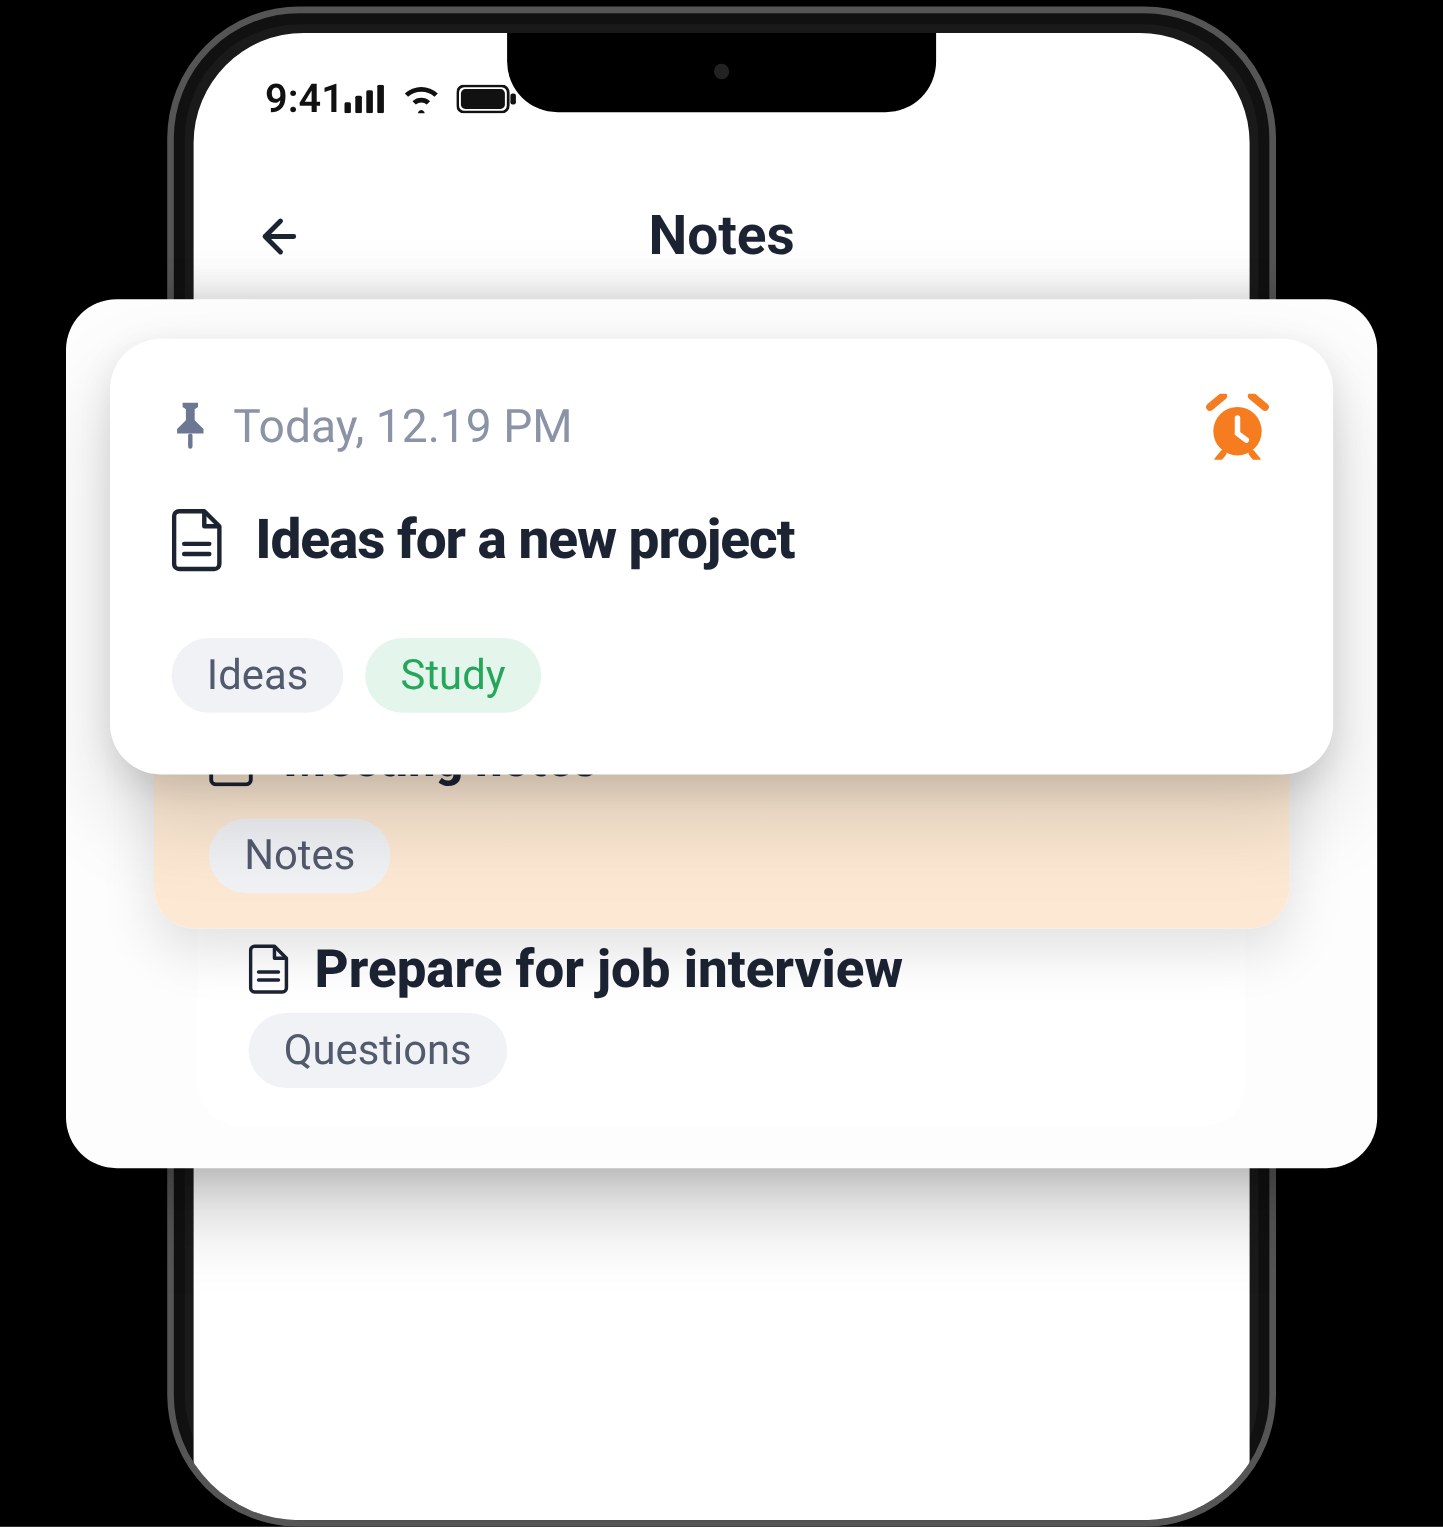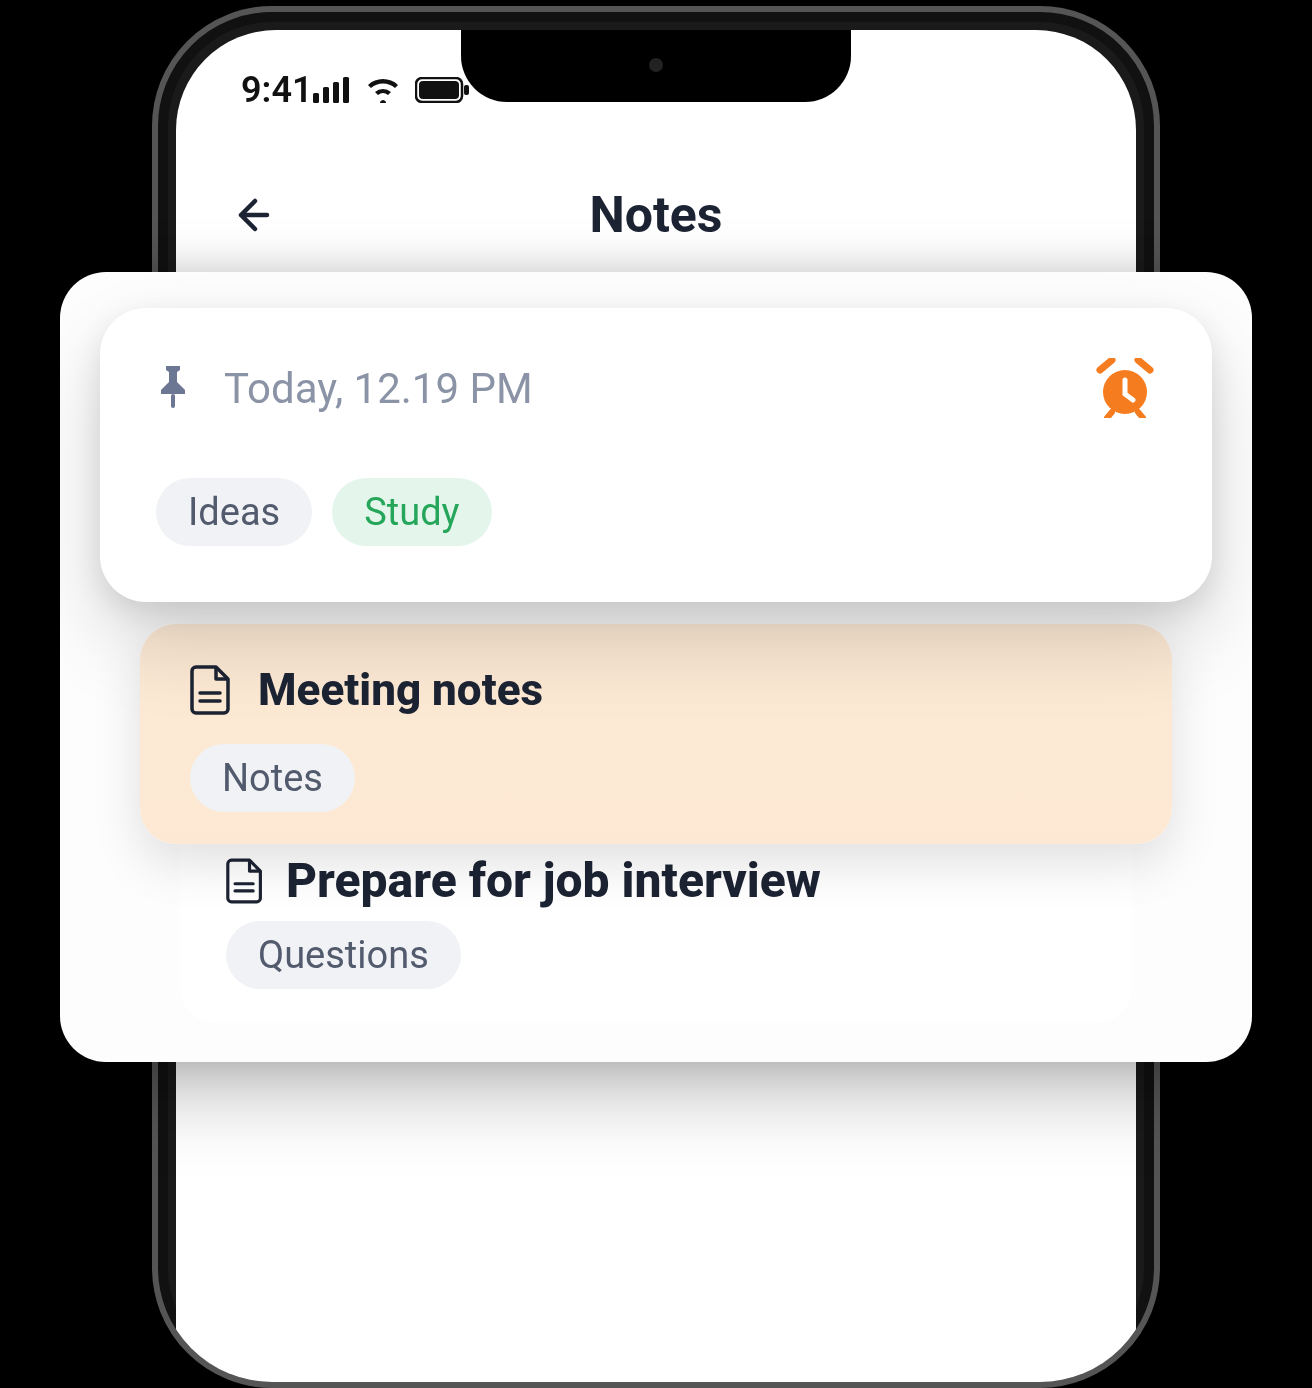--- a/index.html
+++ b/index.html
@@ -125,21 +125,21 @@
       top: 308px;
       background: #fff;
       border-radius: 46px;
       box-shadow: 0 40px 80px rgba(0,0,0,0.15), 0 10px 30px rgba(0,0,0,0.10);
       z-index: 50;
       padding: 50px 56px 56px 56px;
     }
     .card-row1 {
       display: flex;
       align-items: center;
-      gap: 34px;
+      gap: 22px;
     }
     .pin-icon { color:#6c7793; }
     .card-date {
       font-size: 42px;
       color: #8b93a6;
       font-weight: 400;
     }
     .alarm {
       margin-left: auto;
       color:#f57c1f;
@@ -282,17 +282,26 @@
         <rect x="15" y="28" width="4" height="14" rx="2" fill="#6c7793"></rect>
       </svg>
     <div class="card-date">Today, 12.19 PM</div>
     <svg class="alarm" width="62" height="60" viewBox="0 0 62 60">
         <circle cx="31" cy="34" r="22" fill="#f57c1f"></circle>
         <path d="M6 12 L18 2 M56 12 L44 2" stroke="#f57c1f" stroke-width="7" stroke-linecap="round"></path>
         <path d="M31 22 v14 l8 6" stroke="#fff" stroke-width="5" stroke-linecap="round" fill="none"></path>
         <path d="M18 54 l-5 6 M44 54 l5 6" stroke="#f57c1f" stroke-width="6" stroke-linecap="round"></path>
       </svg>
   </div>
+  <div class="card-row2">
+    <svg class="doc-icon" width="48" height="58" viewBox="0 0 42 50">
+        <path d="M6 2 h20 l12 12 v30 a4 4 0 0 1 -4 4 H6 a4 4 0 0 1 -4 -4 V6 a4 4 0 0 1 4 -4 Z" fill="none" stroke="#1c2333" stroke-width="3.5" stroke-linejoin="round"></path>
+        <path d="M26 2 v12 h12" fill="none" stroke="#1c2333" stroke-width="3.5" stroke-linejoin="round"></path>
+        <line x1="10" y1="28" x2="30" y2="28" stroke="#1c2333" stroke-width="3.5" stroke-linecap="round"></line>
+        <line x1="10" y1="36" x2="30" y2="36" stroke="#1c2333" stroke-width="3.5" stroke-linecap="round"></line>
+      </svg>
+    <div class="card-title">Ideas for a new project</div>
+  </div>
   <div class="tags">
     <span class="tag tag-grey">Ideas</span>
     <span class="tag tag-green">Study</span>
   </div>
 </div>
 
 </body></html>

